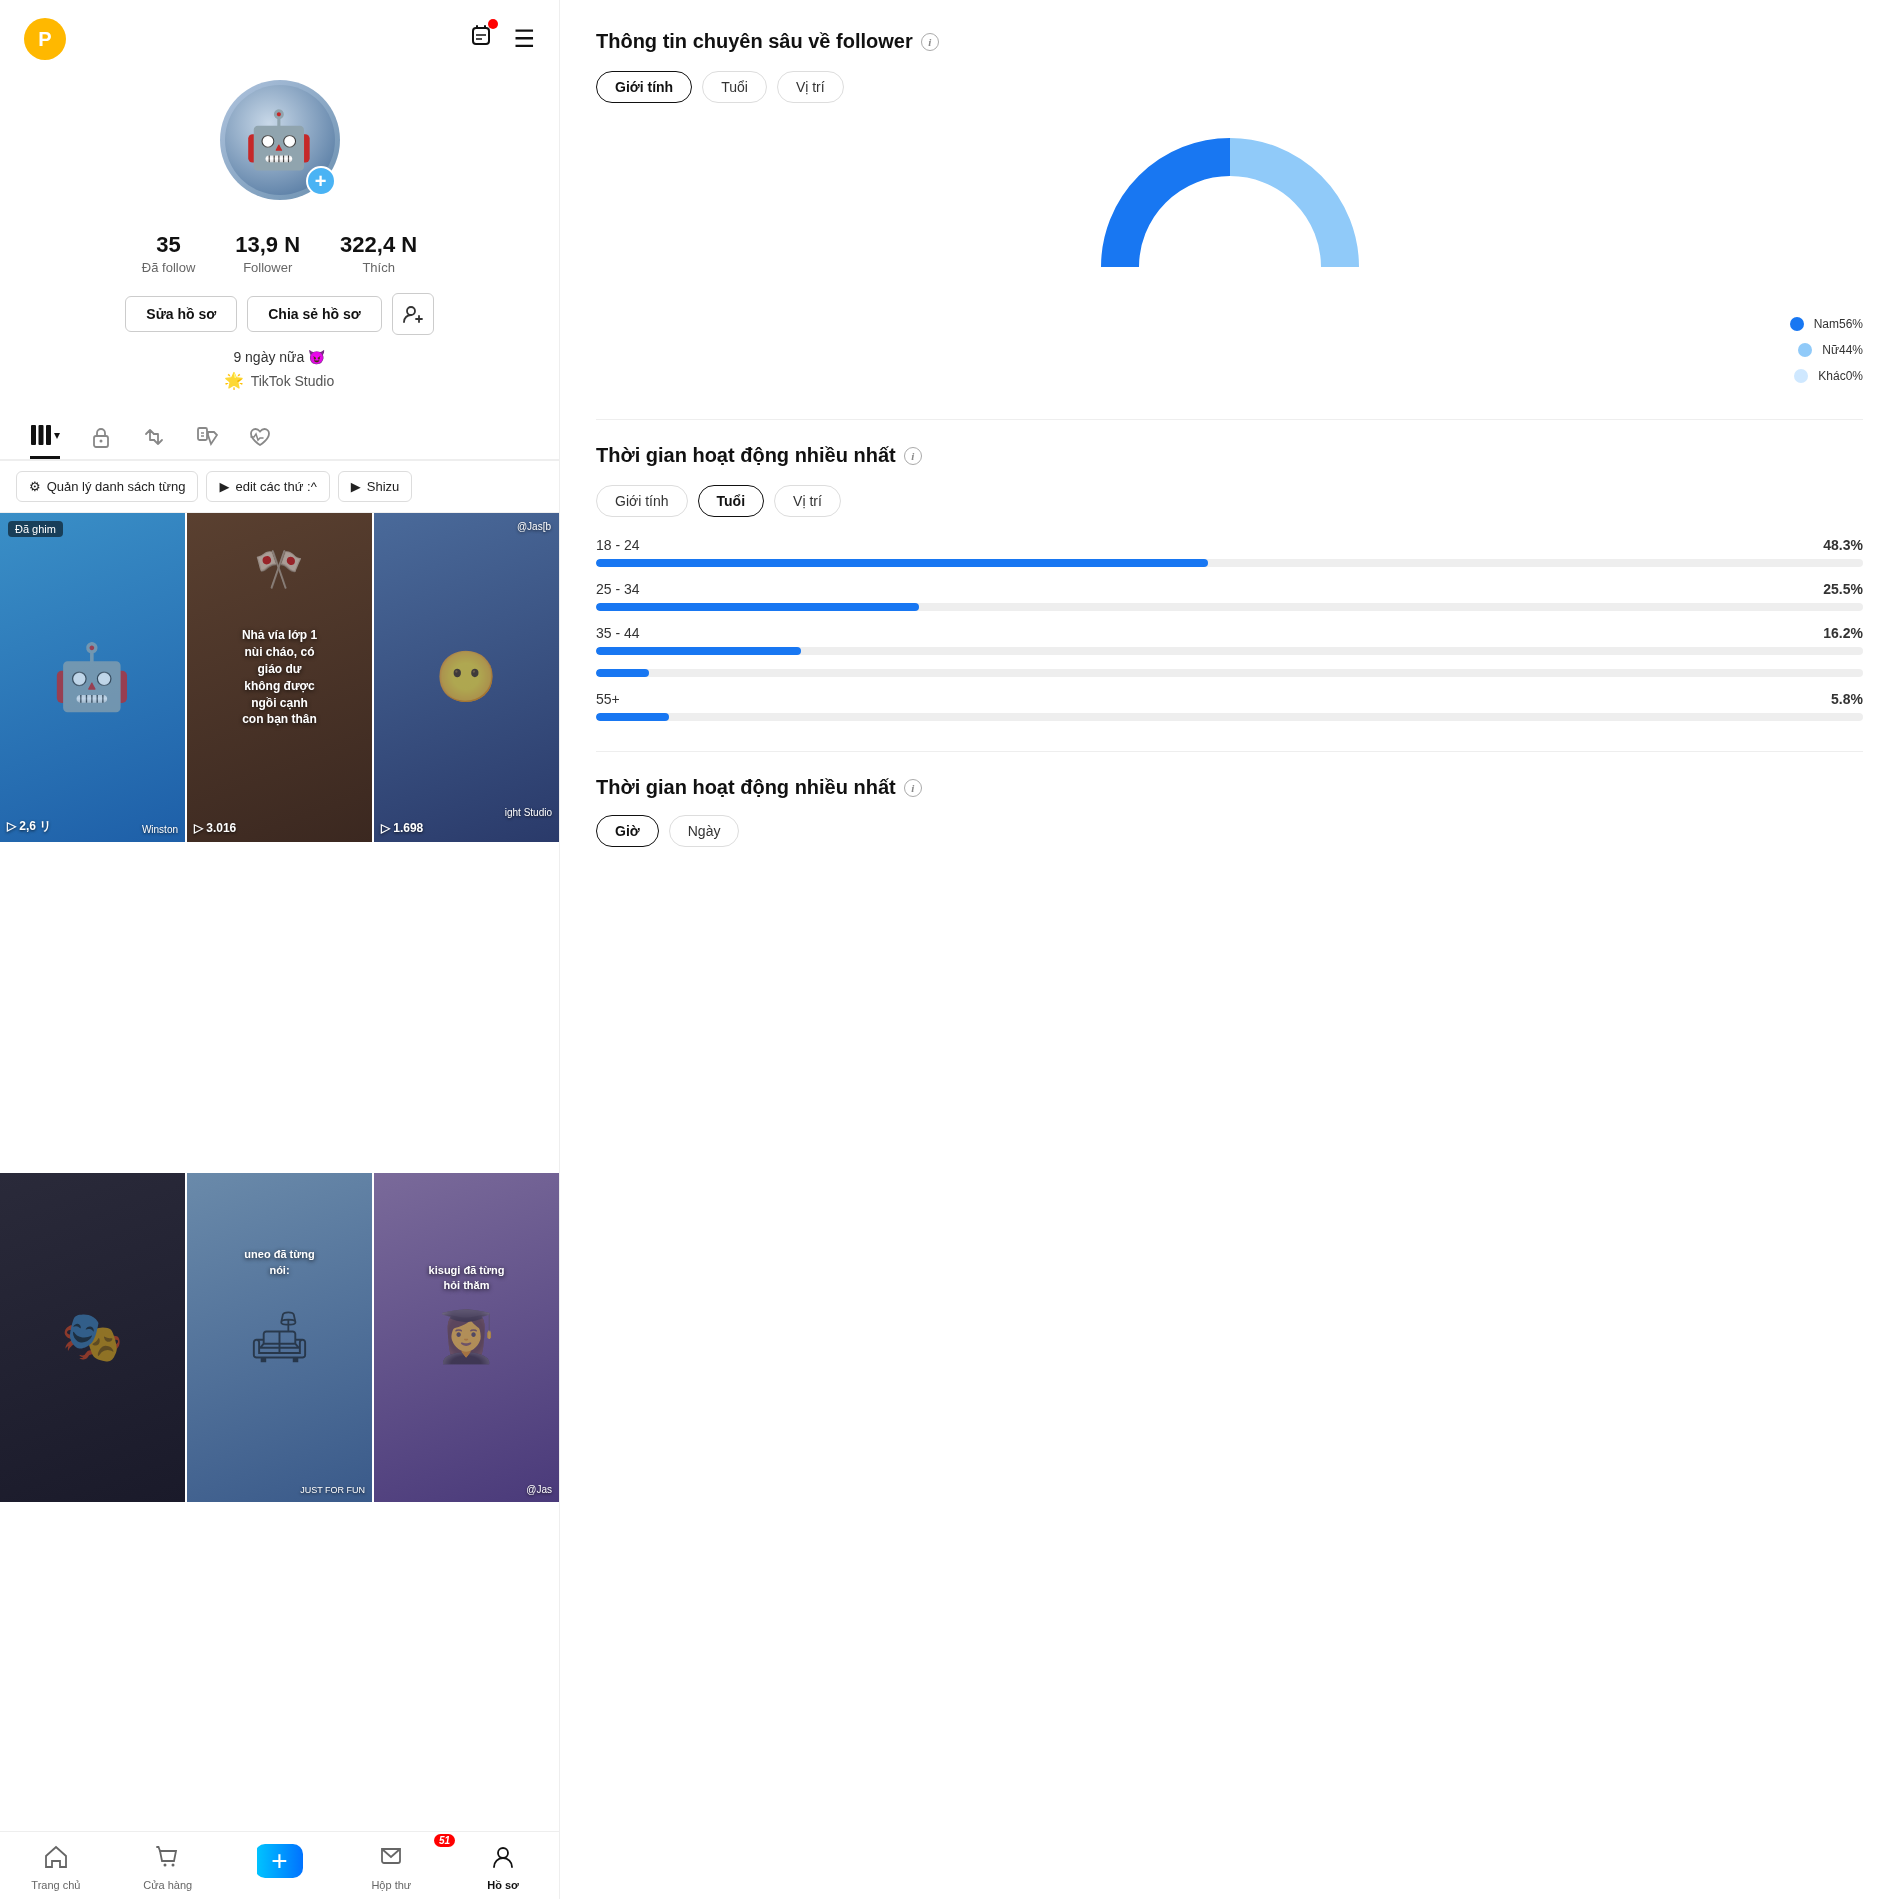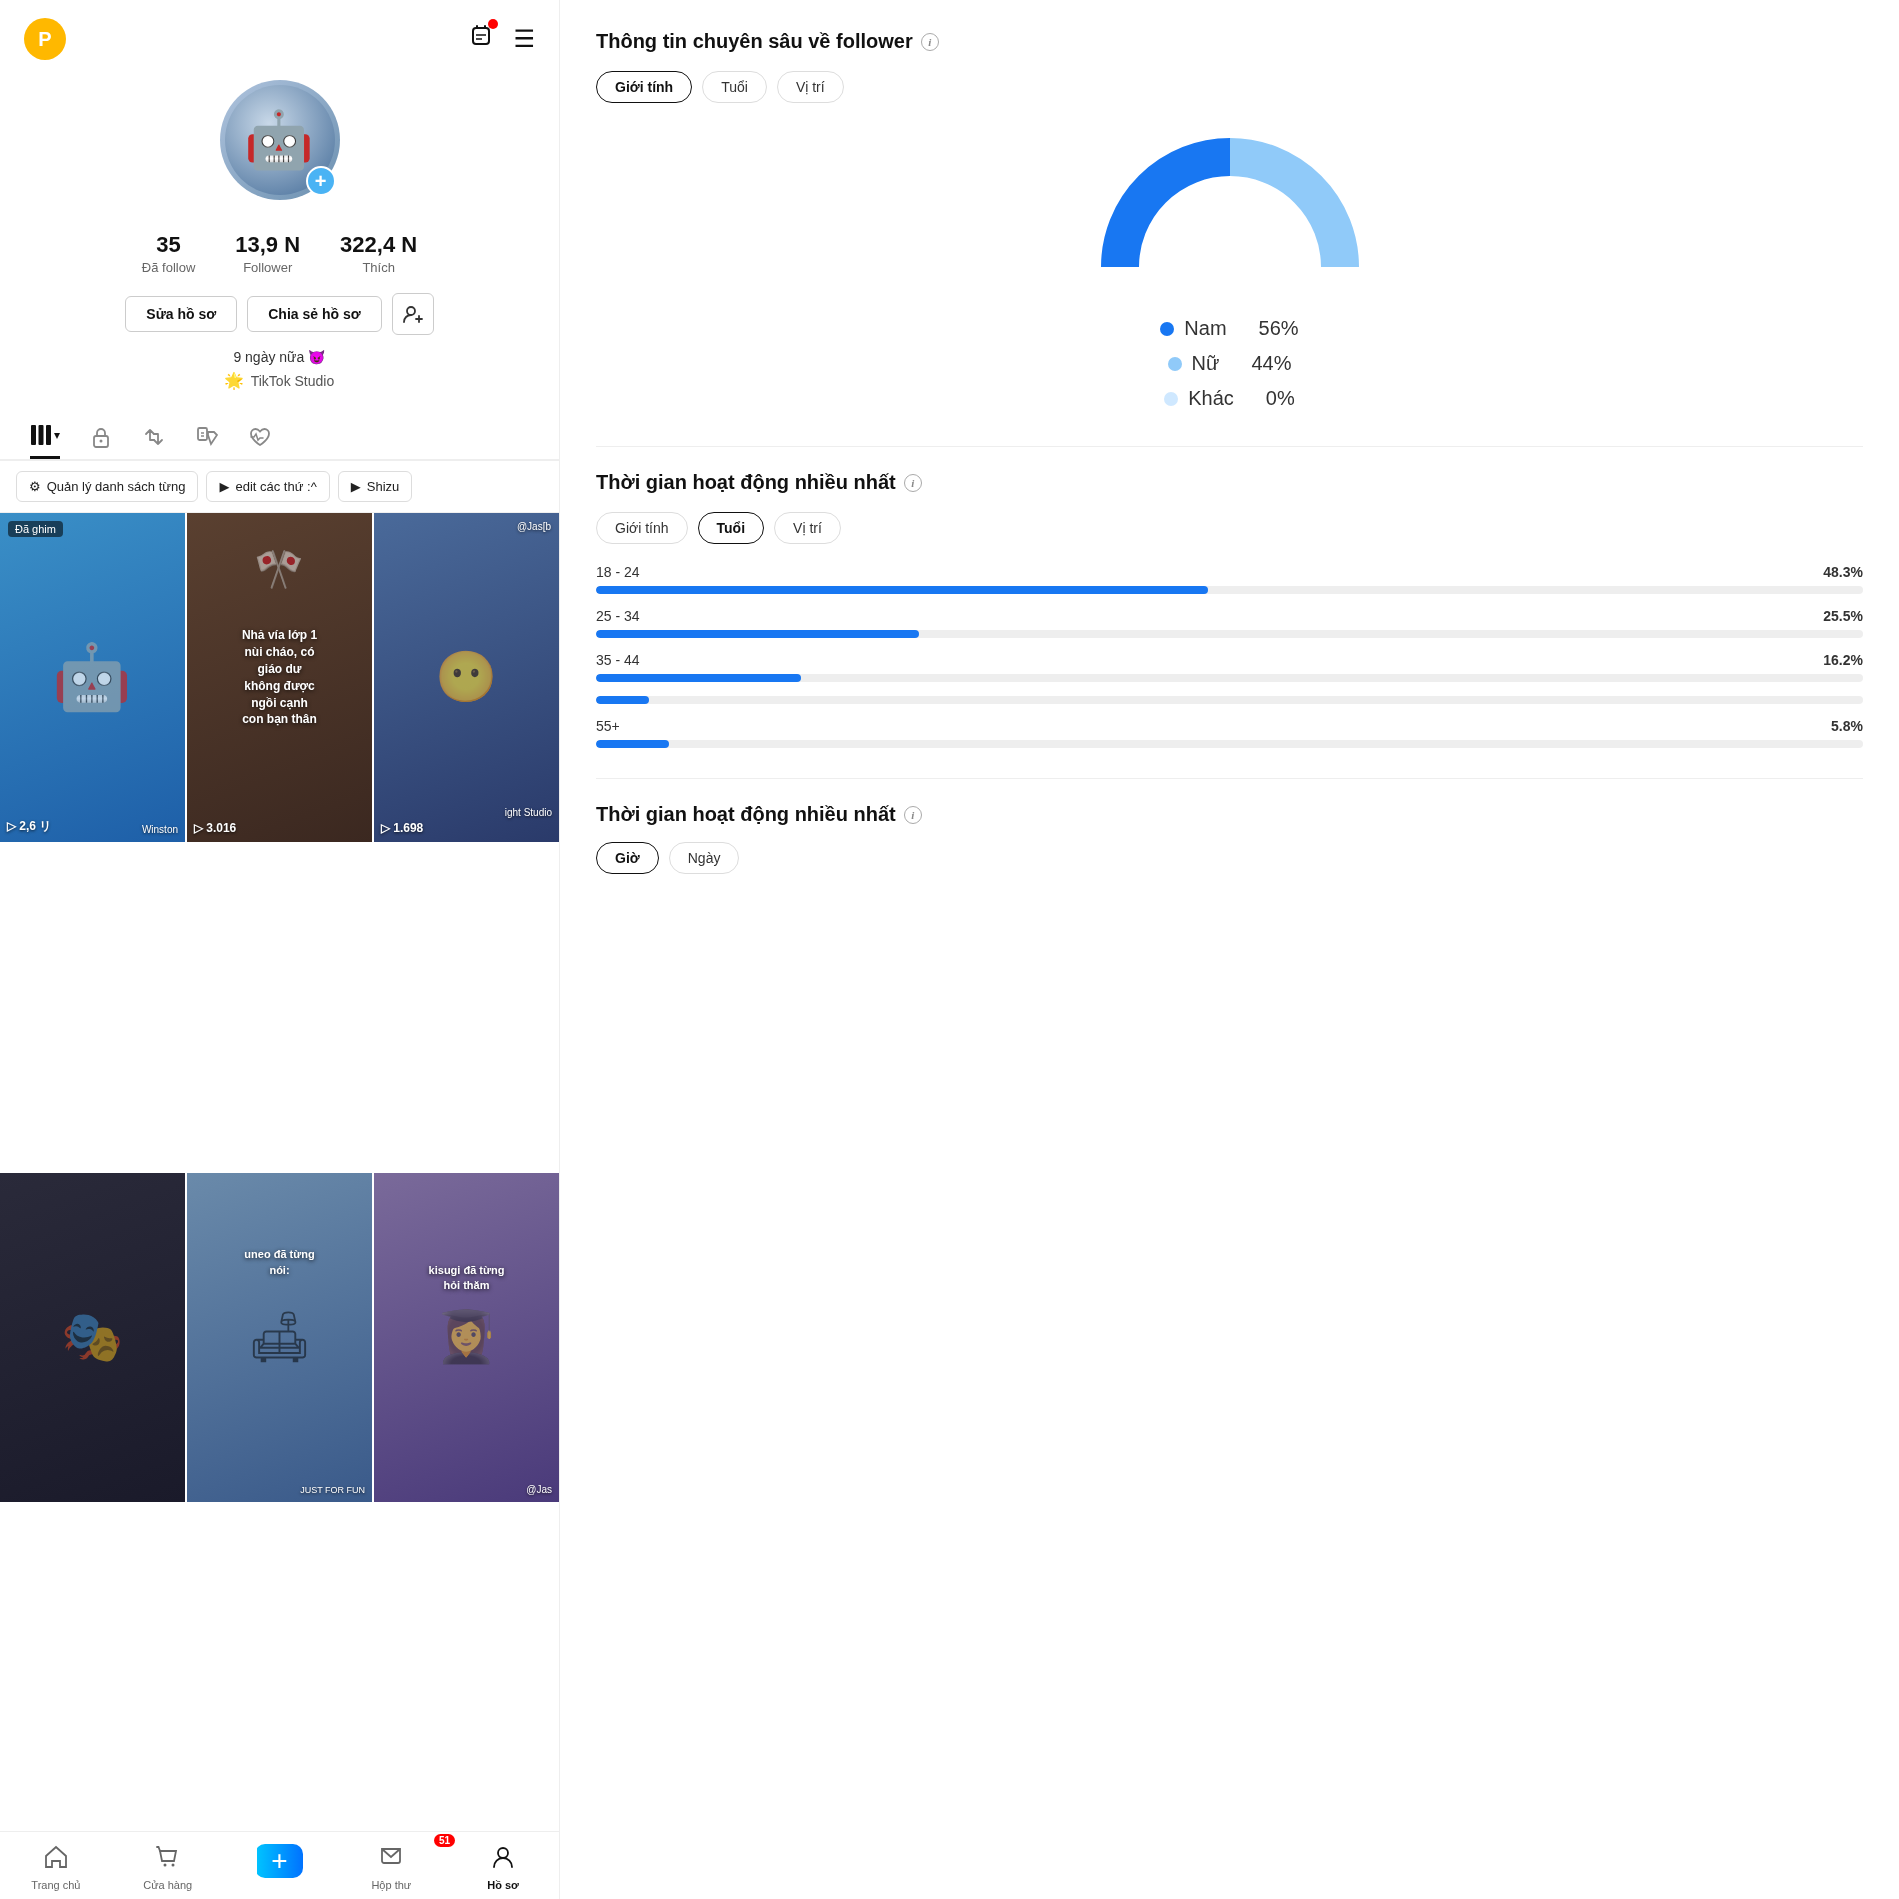--- a/index.html
+++ b/index.html
@@ -350,20 +350,21 @@
     .nav-badge-count {
       position: absolute;
       top: -6px;
       right: -8px;
       background: #f00;
       color: #fff;
       border-radius: 10px;
       font-size: 10px;
       padding: 1px 5px;
       font-weight: 700;
+      font-style: italic;
     }
 
     
     .right-panel {
       flex: 1;
       background: #fff;
       padding: 30px 36px;
       overflow-y: auto;
     }
 
@@ -425,25 +426,24 @@
     }
 
     
     .legend-list {
       list-style: none;
       margin-bottom: 30px;
     }
     .legend-item {
       display: flex;
       align-items: center;
-      justify-content: center;
+      justify-content: flex-end;
       padding: 6px 0;
-      font-size: 20px;
+      font-size: 12px;
       color: #333;
-      gap: 32px;
     }
     .legend-left {
       display: flex;
       align-items: center;
       gap: 10px;
     }
     .legend-dot {
       width: 14px;
       height: 14px;
       border-radius: 50%;

